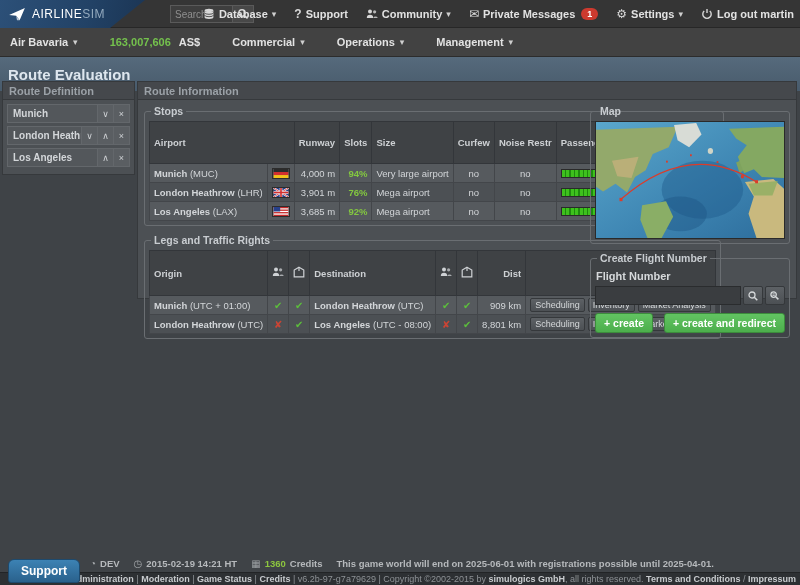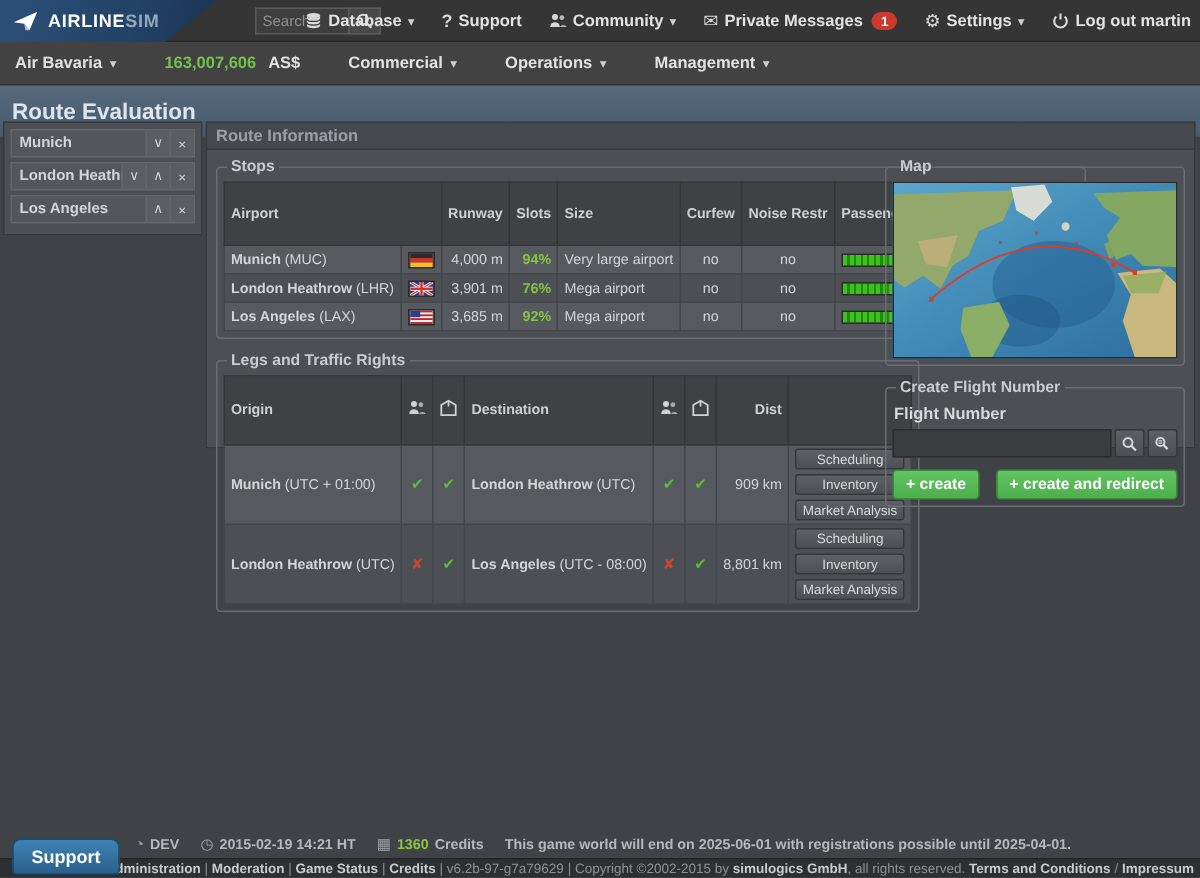--- a/index.html
+++ b/index.html
@@ -8,21 +8,21 @@
     font-family:"Liberation Sans","DejaVu Sans",sans-serif;
     background:#3f4347; color:#d6d9db; position:relative; overflow:hidden;
     font-size:11px;
   }
   
   .topbar { position:relative; height:28px; background:#353535; border-bottom:1px solid #272727; display:flex; align-items:center; }
   .logo-band { position:absolute; left:0; top:0; height:28px; width:145px;
     background:linear-gradient(105deg,#2c5078 0%,#224266 60%,#1b3554 100%);
     clip-path:polygon(0 0,145px 0,110px 28px,0 28px); display:flex; align-items:center; padding-left:8px; }
   .plane-icon { width:18px; height:14px; margin-right:6px; }
-  .logo-text { font-weight:bold; font-size:12px; letter-spacing:.5px; color:#fff; }
+  .logo-text { font-weight:normal; font-size:12px; letter-spacing:.5px; color:#fff; }
   .logo-text .sim { color:#93a9bd; }
   .searchbox { position:absolute; left:170px; top:5px; display:flex; }
   .searchbox input { width:62px; height:18px; background:#3e3e3e; border:1px solid #5a5a5a; border-right:none; color:#c7c7c7; font-size:10px; padding:0 4px; outline:none; }
   .searchbox input::placeholder { color:#8f8f8f; }
   .search-btn { width:22px; height:18px; background:#484848; border:1px solid #5a5a5a; display:flex; align-items:center; justify-content:center; cursor:pointer; }
   .top-menu { position:absolute; right:6px; top:0; height:28px; display:flex; gap:18px; }
   .top-item { display:flex; align-items:center; gap:4px; font-size:11px; font-weight:bold; color:#e2e2e2; cursor:pointer; white-space:nowrap; }
   .caret { font-size:9px; color:#cfcfcf; }
   .badge { background:#cc3a2f; color:#fff; border-radius:8px; font-size:9px; font-weight:bold; padding:1px 6px; margin-left:2px; }
   .gicon { font-size:12px; color:#d8d8d8; }
@@ -62,21 +62,21 @@
   .b { font-weight:bold; }
   .ctr { text-align:center; }
   .rt { text-align:right; }
   .pct { color:#83c740; font-weight:bold; text-align:right; }
   .flag { width:18px; height:11px; display:block; border:1px solid #2c2c2c; }
   .bar { width:44px; height:9px; background:#e6e6e6; border:1px solid #2a2a2a; overflow:hidden; }
   .bar-fill { height:100%; background:repeating-linear-gradient(90deg,#3ec11d 0 3px,#1e8a0e 3px 4.4px); }
   .mark { color:#5cbe3c; font-weight:bold; text-align:center; font-size:10px; }
   .mark.no { color:#cc4434; }
   .icon-th { text-align:center; }
-  .acts { display:flex; gap:3px;flex-direction:column; }
+  .acts { display:flex; gap:3px; }
   
   .map-svg { display:block; width:100%; height:118px; border:1px solid #2a2a2a; background:#4e9ec4; }
   .cfn-label { font-size:11px; font-weight:bold; color:#d6d9db; margin:2px 0 4px 1px; }
   .cfn-row { display:flex; gap:2px; }
   .cfn-row input { flex:1; height:19px; background:#3a3d40; border:1px solid #2a2c2e; color:#d6d9db; font-size:10px; padding:0 4px; outline:none; }
   .sq-btn { width:20px; height:19px; background:linear-gradient(#5d6165,#4c5054); border:1px solid #35383b; border-radius:2px; display:flex; align-items:center; justify-content:center; cursor:pointer; }
   .cfn-actions { display:flex; justify-content:space-between; gap:5px; margin-top:8px; }
   .btn-green { background:linear-gradient(#62c462,#4cae4c); border:1px solid #3c8c3c; border-radius:3px; color:#fff; font-weight:bold; font-size:10.5px; padding:3px 8px; cursor:pointer; font-family:inherit; }
   
   .footer-info { position:absolute; left:0; right:0; bottom:13px; height:17px; display:flex; align-items:center; padding-left:90px; gap:14px; font-size:9.5px; font-weight:bold; color:#b6b9bc; }
@@ -179,20 +179,21 @@
   </span>
 </div>
 
 <div class="titlebar">
   <h1>Route Evaluation</h1>
 </div>
 
 <div class="content">
 
   <div class="panel panel-def">
+    <div class="panel-head">Route Definition</div>
     <div class="def-body">
       <div class="def-row">
         <span class="def-name">Munich</span>
         <span class="def-btn">
             <span>∨</span>
           </span>
         <span class="def-btn">
             <span>×</span>
           </span>
       </div>

